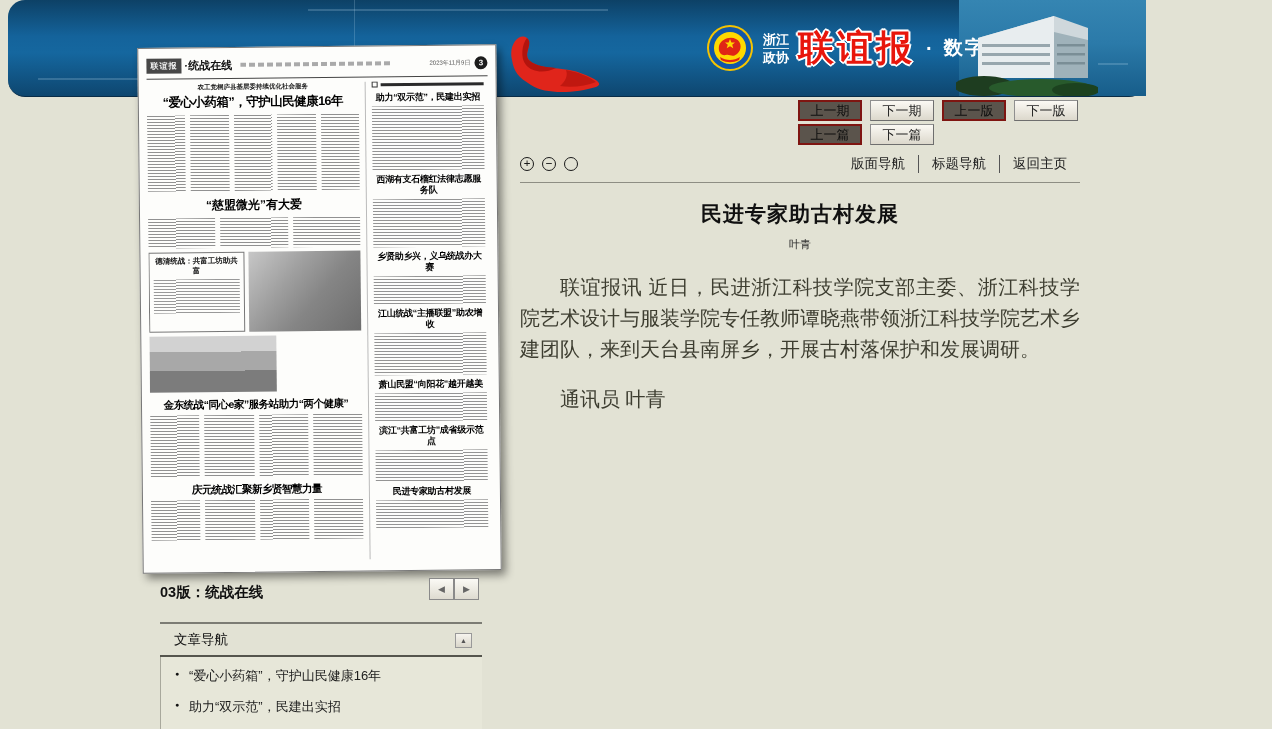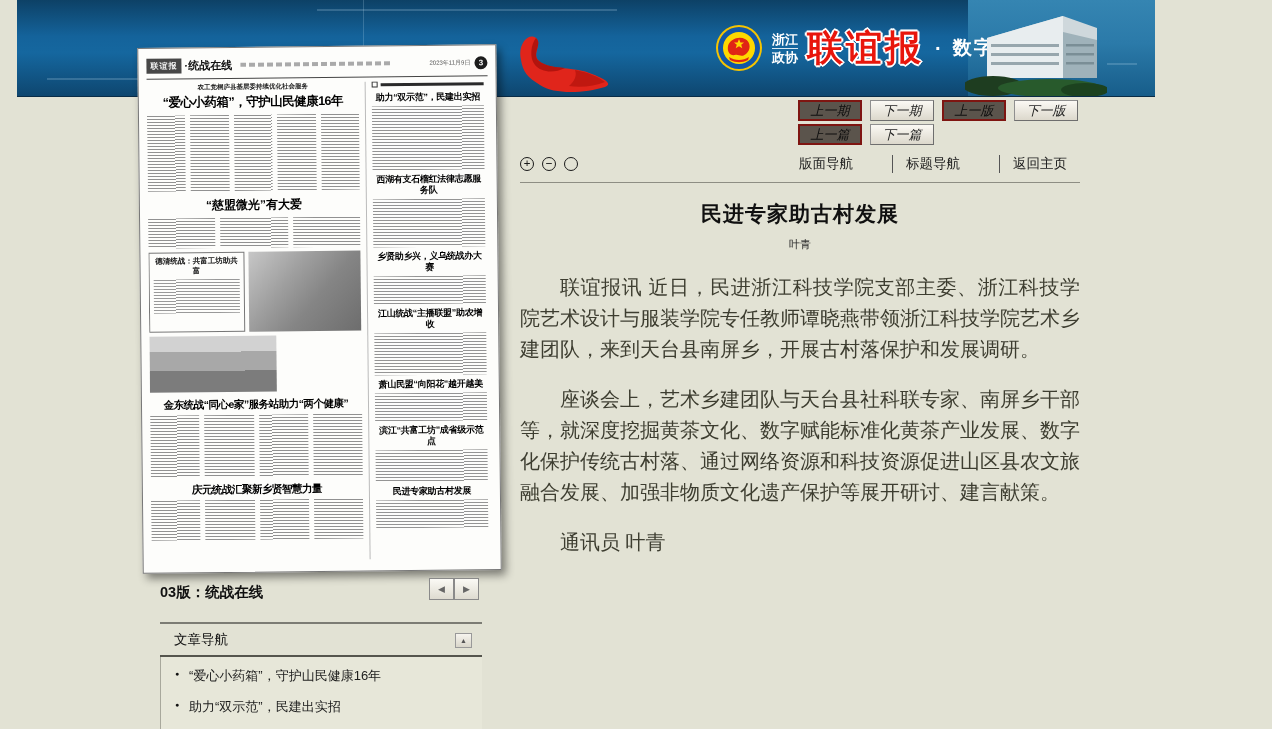--- a/index.html
+++ b/index.html
@@ -1,23 +1,23 @@
 <!DOCTYPE html>
 <html><head>
 <meta charset="utf-8">
 <style>
   * { margin:0; padding:0; box-sizing:border-box; }
   html,body { width:1272px; height:729px; }
   body { font-family:"Liberation Sans","DejaVu Sans",sans-serif; background:#e2e2d4; }
   .stage { position:relative; width:1272px; height:729px; overflow:hidden; background:#e2e2d4; }
 
   
-  .banner { position:absolute; left:17px; top:0; width:1138px; height:97px;
+  .banner { position:absolute; left:8px; top:0; width:1138px; height:97px;
     background:linear-gradient(180deg,#0d4166 0%,#14639b 38%,#15679f 55%,#0e466f 100%);
-    border-bottom:1px solid #092c47; }
+    border-bottom:1px solid #092c47;border-radius:17px; }
   .banner-strip { position:absolute; right:0; top:0; width:187px; height:96px;
     background:linear-gradient(180deg,#3585b2 0%,#2b7aa9 45%,#175d8a 100%); }
   .streak { position:absolute; background:rgba(190,225,240,.22); }
   .ribbon { position:absolute; left:498px; top:22px; }
   .brand-cluster { position:absolute; left:698px; top:0; height:96px; display:flex; align-items:center; gap:9px; }
   .org-name { color:#fff; font-weight:bold; font-size:13px; line-height:15px; text-align:center; }
   .org-name .t { display:block; border-bottom:1px solid rgba(255,255,255,.85); padding-bottom:1px; margin-bottom:1px; }
   .brand-text { font-size:36px; font-weight:bold; color:#e8160c; letter-spacing:3px;
     text-shadow:-2px 0 0 #fff,2px 0 0 #fff,0 -2px 0 #fff,0 2px 0 #fff,-1px -1px 0 #fff,1px 1px 0 #fff,-1px 1px 0 #fff,1px -1px 0 #fff; }
   .brand-dot { color:#fff; font-size:20px; font-weight:bold; margin:0 2px; }
@@ -71,29 +71,29 @@
   .art-nav .hd .ttl { font-size:13.5px; font-weight:normal; color:#111; }
   .art-nav .hd button { margin-left:auto; width:17px; height:15px; border:1px solid #999; background:linear-gradient(180deg,#f6f4ee,#d9d6ca);
     font-size:7px; color:#555; cursor:pointer; padding:0; }
   .art-nav ul { list-style:none; border-left:1px solid #a8a89c; background:#e7e7d9; padding:10px 8px 30px 14px; }
   .art-nav li { font-size:13px; color:#1c1c1c; margin-bottom:13px; padding-left:14px; position:relative; cursor:pointer; }
   .art-nav li::before { content:"●"; font-size:7px; position:absolute; left:0; top:3px; color:#111; }
 
   
   .main { position:absolute; left:520px; top:100px; width:560px; }
   .btn-grid { display:grid; grid-template-columns:repeat(4,64px); gap:3px 8px; justify-content:end; margin-right:2px; }
-  .btn-grid button { height:21px; font-size:13px; cursor:pointer; font-family:inherit;font-style:italic; }
+  .btn-grid button { height:21px; font-size:13px; cursor:pointer; font-family:inherit; }
   .btn-light { background:linear-gradient(180deg,#fbf9f4,#dcd8cc); border:1px solid #8f8f8f;
     border-right-color:#6e6e6e; border-bottom-color:#6e6e6e; color:#1d1d1d; }
   .btn-dark { background:#5b544c; border:2px solid #7e1511; color:#0e0e0e; }
   .tool-row { display:flex; align-items:center; margin-top:9px; height:20px; }
   .zoom-ic { width:14px; height:14px; border:1.4px solid #1a1a1a; border-radius:50%; margin-right:8px;
     display:flex; align-items:center; justify-content:center; font-size:11px; line-height:10px; color:#1a1a1a; cursor:pointer;
     font-family:"DejaVu Sans Mono",monospace; }
-  .links { margin-left:auto; display:flex; align-items:flex-end;gap:26px; }
+  .links { margin-left:auto; display:flex; align-items:flex-end; }
   .links a { font-size:13.5px; color:#1c1c1c; text-decoration:none; padding:0 13px; cursor:pointer; }
   .links a + a { border-left:1px solid #555; }
   .rule { border-top:1px solid #8e8e84; margin-top:8px; }
   .art-title { text-align:center; font-size:21px; font-weight:bold; color:#101010; margin-top:17px; letter-spacing:1px; }
   .art-author { text-align:center; font-size:11px; color:#2a2a2a; margin-top:9px; }
   .art-body { margin-top:20px; }
   .art-body p { font-size:20px; line-height:31px; color:#3d3d30; text-align:justify; text-indent:2em; margin-bottom:19px; }
 </style>
 </head>
 <body>
@@ -253,18 +253,17 @@
         <a>版面导航</a>
         <a>标题导航</a>
         <a>返回主页</a>
       </span>
     </div>
     <div class="rule"></div>
     <h1 class="art-title">民进专家助古村发展</h1>
     <div class="art-author">叶青</div>
     <div class="art-body">
       <p>联谊报讯 近日，民进浙江科技学院支部主委、浙江科技学院艺术设计与服装学院专任教师谭晓燕带领浙江科技学院艺术乡建团队，来到天台县南屏乡，开展古村落保护和发展调研。</p>
-      <p>座谈会上，艺术乡建团队与天台县社科联专家、南屏乡干部等，就深度挖掘黄茶文化、数字赋能标准化黄茶产业发展、数字化保护传统古村落、通过网络资源和科技资源促进山区县农文旅融合发展、加强非物质文化遗产保护等展开研讨、建言献策。</p>
       <p>通讯员  叶青</p>
     </div>
   </div>
 
 </div>
 
 </body></html>

